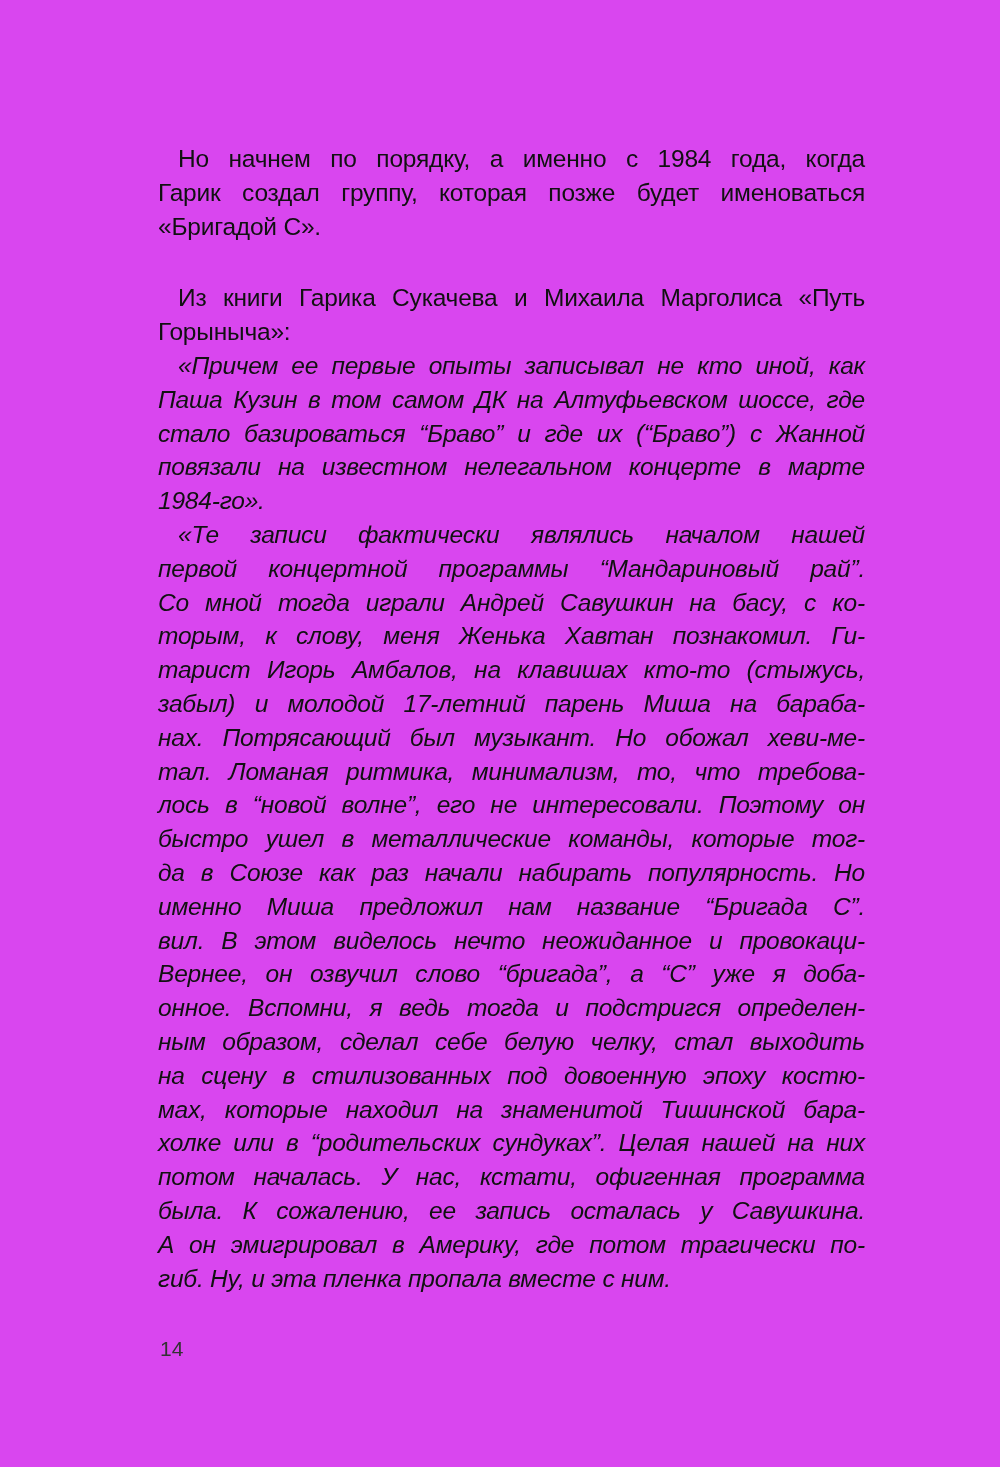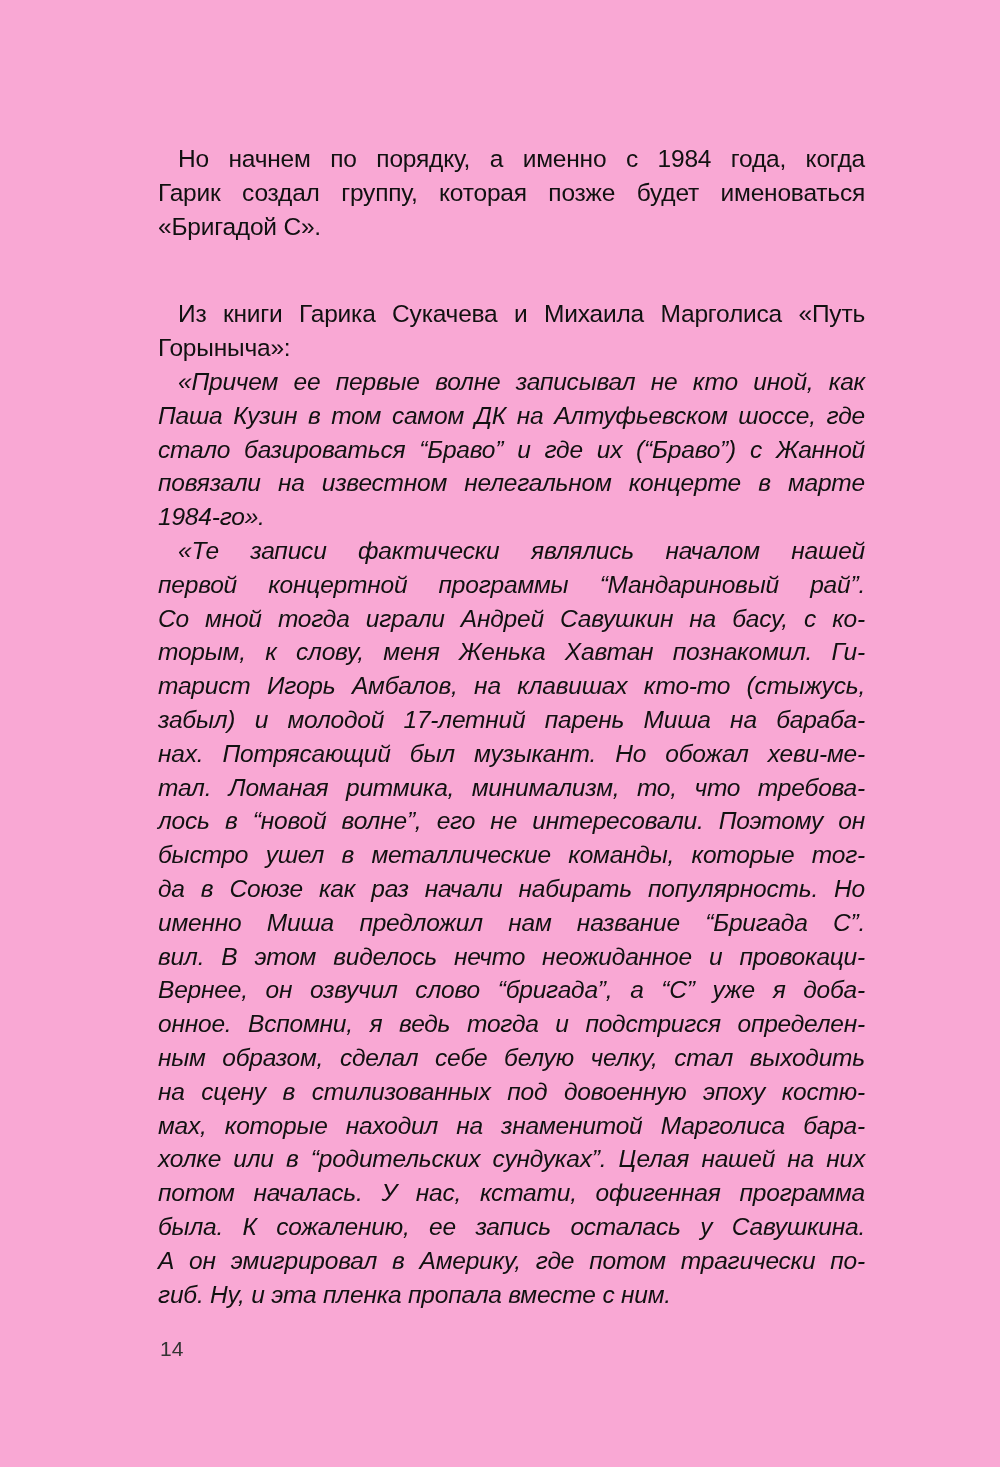--- a/index.html
+++ b/index.html
@@ -12,30 +12,30 @@
     height: 1467px;
     position: relative;
     font-family: "Liberation Sans", "DejaVu Sans", sans-serif;
     color: #111111;
     overflow: hidden;
   }
   .page {
     position: absolute;
     left: 0; top: 0;
     width: 1000px; height: 1467px;
-    background: #f9a8d4;
+    background: #d946ef;
   }
   .text-block {
     position: absolute;
     left: 158px;
     top: 142px;
     width: 707px;
   }
   .paragraph { margin: 0; }
-  .paragraph.gap { margin-top: 54px; }
+  .paragraph.gap { margin-top: 38px; }
   .paragraph.italic { font-style: italic; }
   .ln {
     font-size: 24.5px;
     line-height: 33.8px;
     height: 33.8px;
     letter-spacing: -0.2px;
     text-align: justify;
     text-align-last: justify;
     white-space: nowrap;
     overflow: visible;
@@ -60,21 +60,21 @@
       <div class="paragraph">
         <div class="ln first">Но начнем по порядку, а именно с 1984 года, когда</div>
         <div class="ln">Гарик создал группу, которая позже будет именоваться</div>
         <div class="ln lastline">«Бригадой С».</div>
       </div>
       <div class="paragraph gap">
         <div class="ln first">Из книги Гарика Сукачева и Михаила Марголиса «Путь</div>
         <div class="ln lastline">Горыныча»:</div>
       </div>
       <div class="paragraph italic">
-        <div class="ln first">«Причем ее первые волне записывал не кто иной, как</div>
+        <div class="ln first">«Причем ее первые опыты записывал не кто иной, как</div>
         <div class="ln">Паша Кузин в том самом ДК на Алтуфьевском шоссе, где</div>
         <div class="ln">стало базироваться “Браво” и где их (“Браво”) с Жанной</div>
         <div class="ln">повязали на известном нелегальном концерте в марте</div>
         <div class="ln lastline">1984-го».</div>
       </div>
       <div class="paragraph italic">
         <div class="ln first">«Те записи фактически являлись началом нашей</div>
         <div class="ln">первой концертной программы “Мандариновый рай”.</div>
         <div class="ln">Со мной тогда играли Андрей Савушкин на басу, с ко-</div>
         <div class="ln">торым, к слову, меня Женька Хавтан познакомил. Ги-</div>
@@ -84,21 +84,21 @@
         <div class="ln">тал. Ломаная ритмика, минимализм, то, что требова-</div>
         <div class="ln">лось в “новой волне”, его не интересовали. Поэтому он</div>
         <div class="ln">быстро ушел в металлические команды, которые тог-</div>
         <div class="ln">да в Союзе как раз начали набирать популярность. Но</div>
         <div class="ln">именно Миша предложил нам название “Бригада С”.</div>
         <div class="ln">вил. В этом виделось нечто неожиданное и провокаци-</div>
         <div class="ln">Вернее, он озвучил слово “бригада”, а “С” уже я доба-</div>
         <div class="ln">онное. Вспомни, я ведь тогда и подстригся определен-</div>
         <div class="ln">ным образом, сделал себе белую челку, стал выходить</div>
         <div class="ln">на сцену в стилизованных под довоенную эпоху костю-</div>
-        <div class="ln">мах, которые находил на знаменитой Марголиса бара-</div>
+        <div class="ln">мах, которые находил на знаменитой Тишинской бара-</div>
         <div class="ln">холке или в “родительских сундуках”. Целая нашей на них</div>
         <div class="ln">потом началась. У нас, кстати, офигенная программа</div>
         <div class="ln">была. К сожалению, ее запись осталась у Савушкина.</div>
         <div class="ln">А он эмигрировал в Америку, где потом трагически по-</div>
         <div class="ln lastline">гиб. Ну, и эта пленка пропала вместе с ним.</div>
       </div>
     </div>
   <div class="page-number">14</div>
 </div>
 

